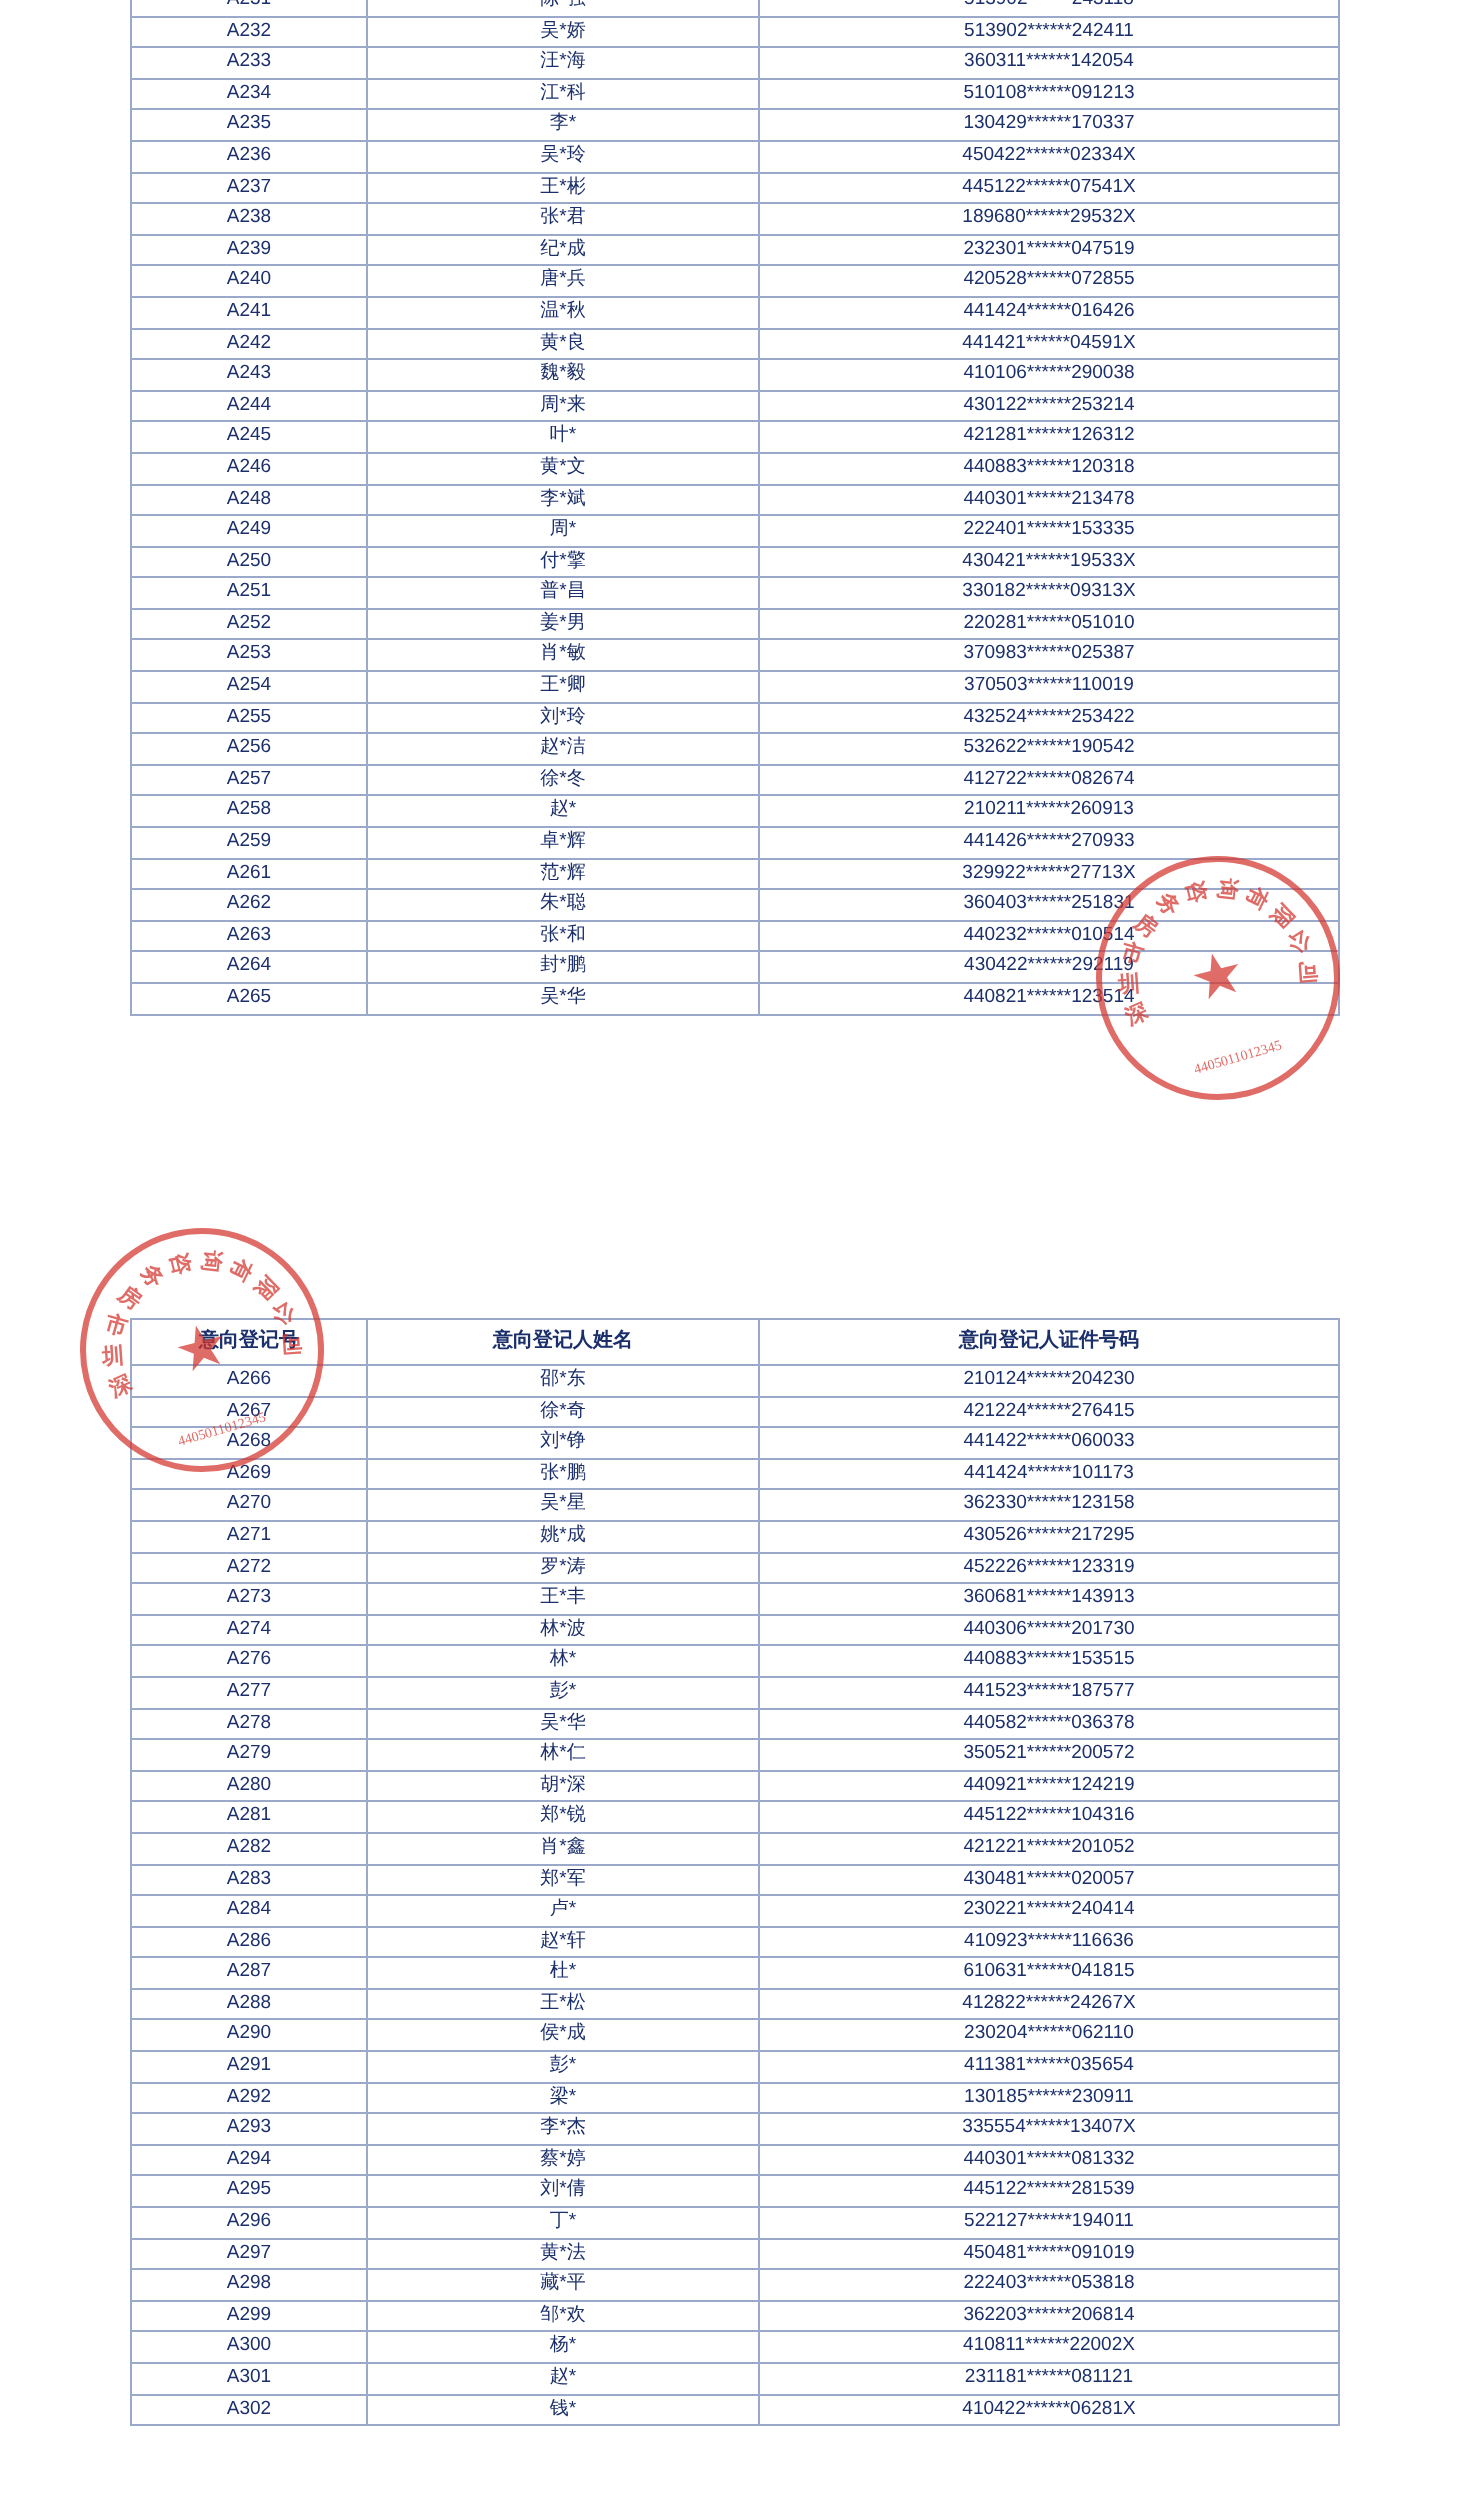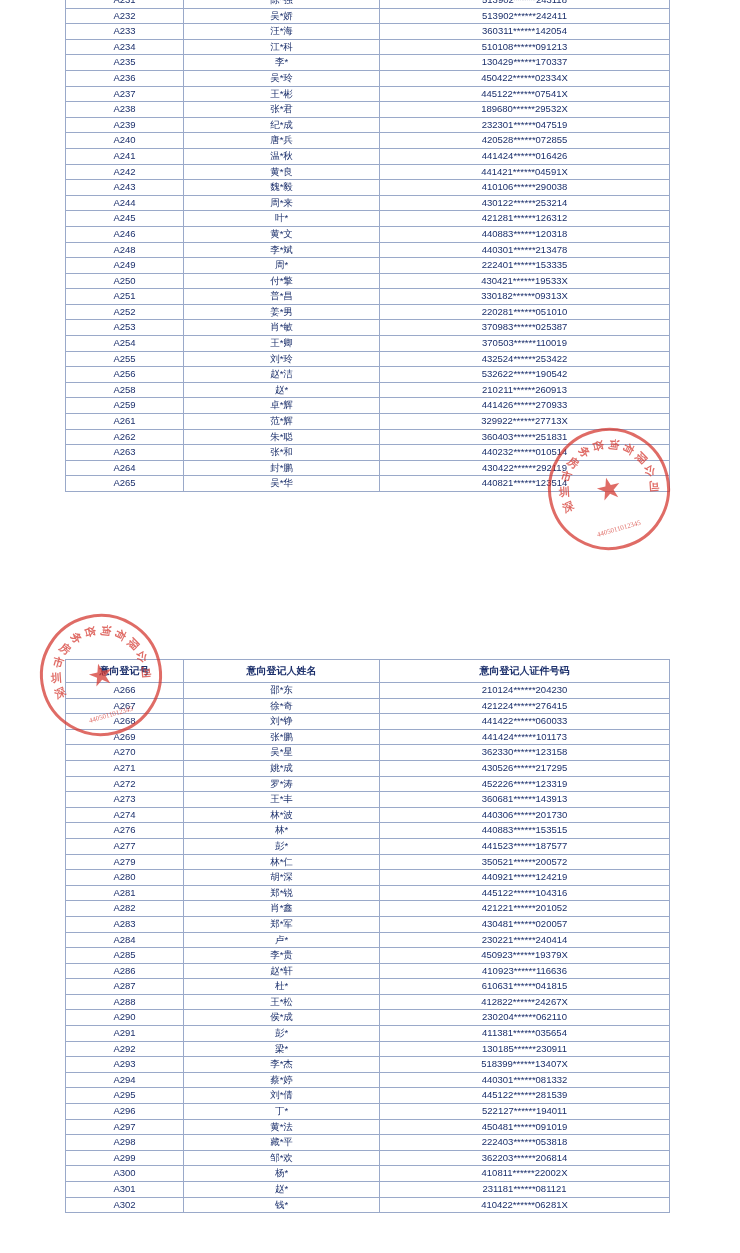--- a/index.html
+++ b/index.html
@@ -275,20 +275,25 @@
         </tr>
         <tr>
           <td>A255</td>
           <td>刘*玲</td>
           <td>432524******253422</td>
         </tr>
         <tr>
           <td>A256</td>
           <td>赵*洁</td>
           <td>532622******190542</td>
+        </tr>
+        <tr>
+          <td>A257</td>
+          <td>徐*冬</td>
+          <td>412722******082674</td>
         </tr>
         <tr>
           <td>A258</td>
           <td>赵*</td>
           <td>210211******260913</td>
         </tr>
         <tr>
           <td>A259</td>
           <td>卓*辉</td>
           <td>441426******270933</td>
@@ -386,20 +391,25 @@
           <td>A276</td>
           <td>林*</td>
           <td>440883******153515</td>
         </tr>
         <tr>
           <td>A277</td>
           <td>彭*</td>
           <td>441523******187577</td>
         </tr>
         <tr>
+          <td>A278</td>
+          <td>吴*华</td>
+          <td>440582******036378</td>
+        </tr>
+        <tr>
           <td>A279</td>
           <td>林*仁</td>
           <td>350521******200572</td>
         </tr>
         <tr>
           <td>A280</td>
           <td>胡*深</td>
           <td>440921******124219</td>
         </tr>
         <tr>
@@ -416,25 +426,20 @@
           <td>A283</td>
           <td>郑*军</td>
           <td>430481******020057</td>
         </tr>
         <tr>
           <td>A284</td>
           <td>卢*</td>
           <td>230221******240414</td>
         </tr>
         <tr>
-          <td>A285</td>
-          <td>李*贵</td>
-          <td>450923******19379X</td>
-        </tr>
-        <tr>
           <td>A286</td>
           <td>赵*轩</td>
           <td>410923******116636</td>
         </tr>
         <tr>
           <td>A287</td>
           <td>杜*</td>
           <td>610631******041815</td>
         </tr>
         <tr>
@@ -453,21 +458,21 @@
           <td>411381******035654</td>
         </tr>
         <tr>
           <td>A292</td>
           <td>梁*</td>
           <td>130185******230911</td>
         </tr>
         <tr>
           <td>A293</td>
           <td>李*杰</td>
-          <td>518399******13407X</td>
+          <td>335554******13407X</td>
         </tr>
         <tr>
           <td>A294</td>
           <td>蔡*婷</td>
           <td>440301******081332</td>
         </tr>
         <tr>
           <td>A295</td>
           <td>刘*倩</td>
           <td>445122******281539</td>

